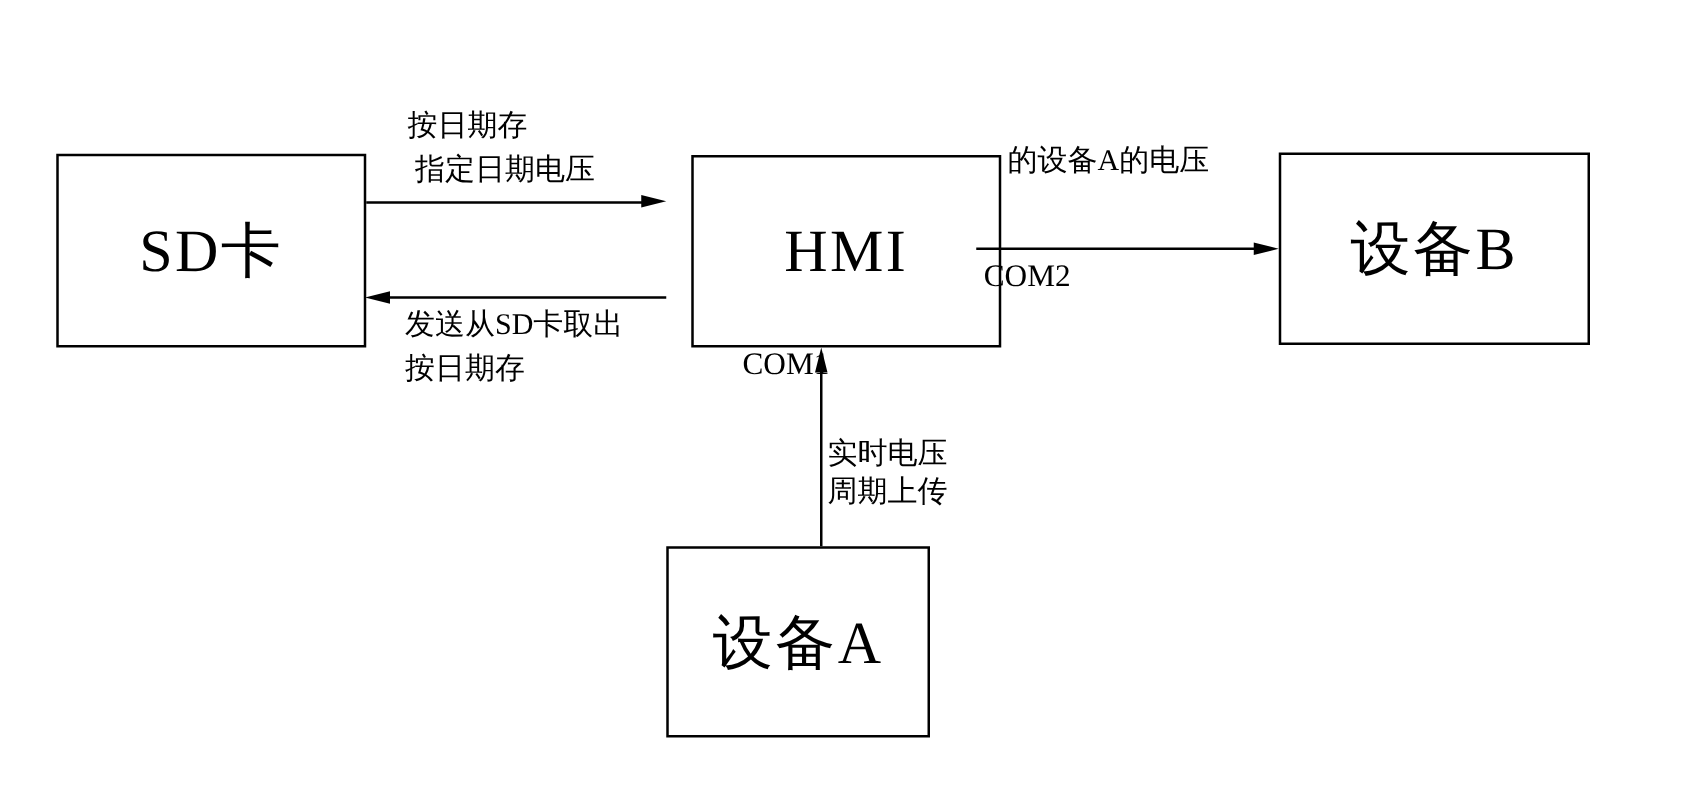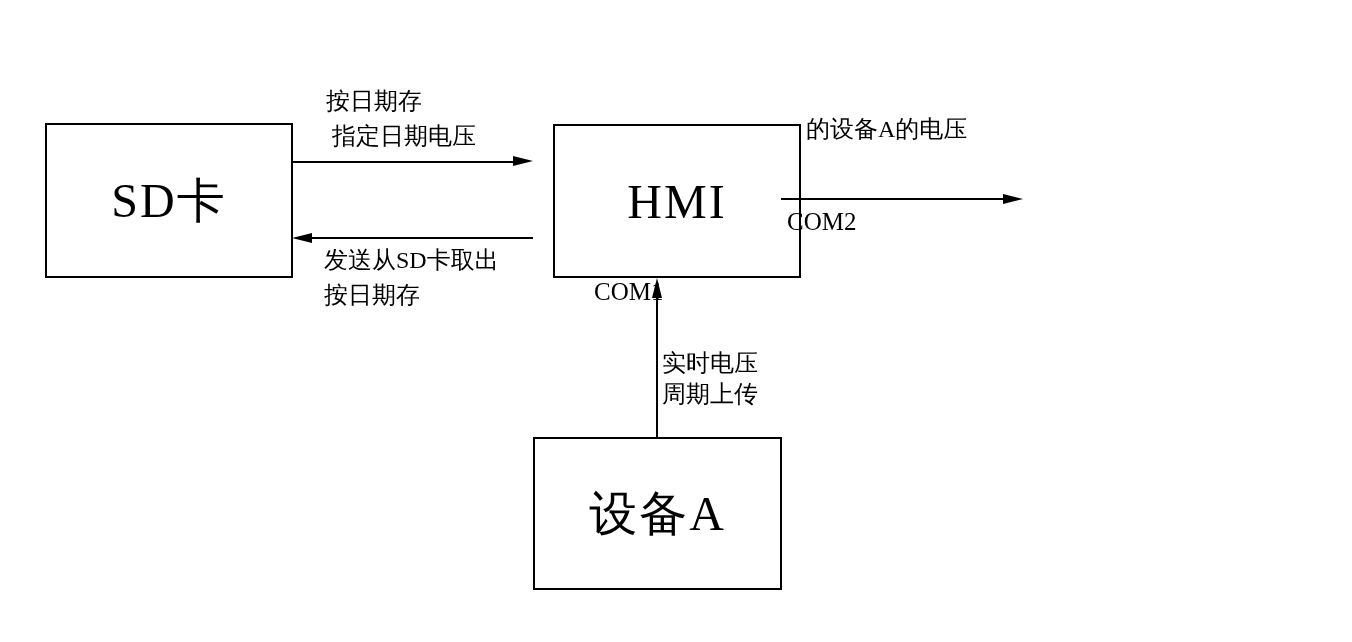--- a/index.html
+++ b/index.html
@@ -26,21 +26,21 @@
     justify-content: center;
   }
   .node-label {
     font-size: 48px;
     letter-spacing: 2px;
     white-space: nowrap;
   }
   #node-sd    { left: 45px;   top: 123px; width: 248px; height: 155px; }
   #node-hmi   { left: 533px;  top: 124px; width: 248px; height: 154px; margin-left: 20px; }
   #node-devb  { left: 1023px; top: 122px; width: 249px; height: 154px; }
-  #node-deva  { left: 533px;  top: 437px; width: 249px; height: 153px; }
+  #node-deva  { left: 533px;  top: 437px; width: 211px; height: 153px; }
 
   .hline {
     position: absolute;
     height: 2px;
     background: #000000;
   }
   .vline {
     position: absolute;
     width: 2px;
     background: #000000;
@@ -105,20 +105,23 @@
 <div class="canvas">
 
   <div class="node" id="node-sd">
     <span class="node-label">SD卡</span>
   </div>
 
   <div class="node" id="node-hmi">
     <span class="node-label">HMI</span>
   </div>
 
+  <div class="node" id="node-devb">
+    <span class="node-label">设备B</span>
+  </div>
 
   <div class="node" id="node-deva">
     <span class="node-label">设备A</span>
   </div>
 
   <div class="hline" id="a1-line"></div>
   <div class="head-right" id="a1-head"></div>
 
   <div class="hline" id="a2-line"></div>
   <div class="head-left" id="a2-head"></div>

